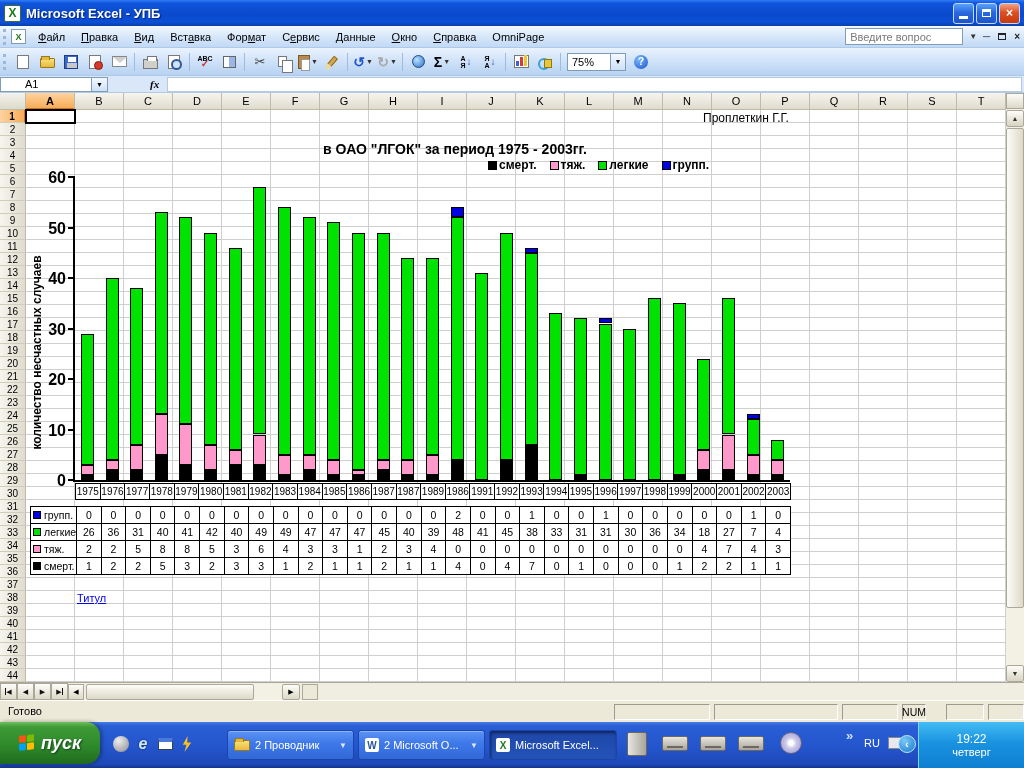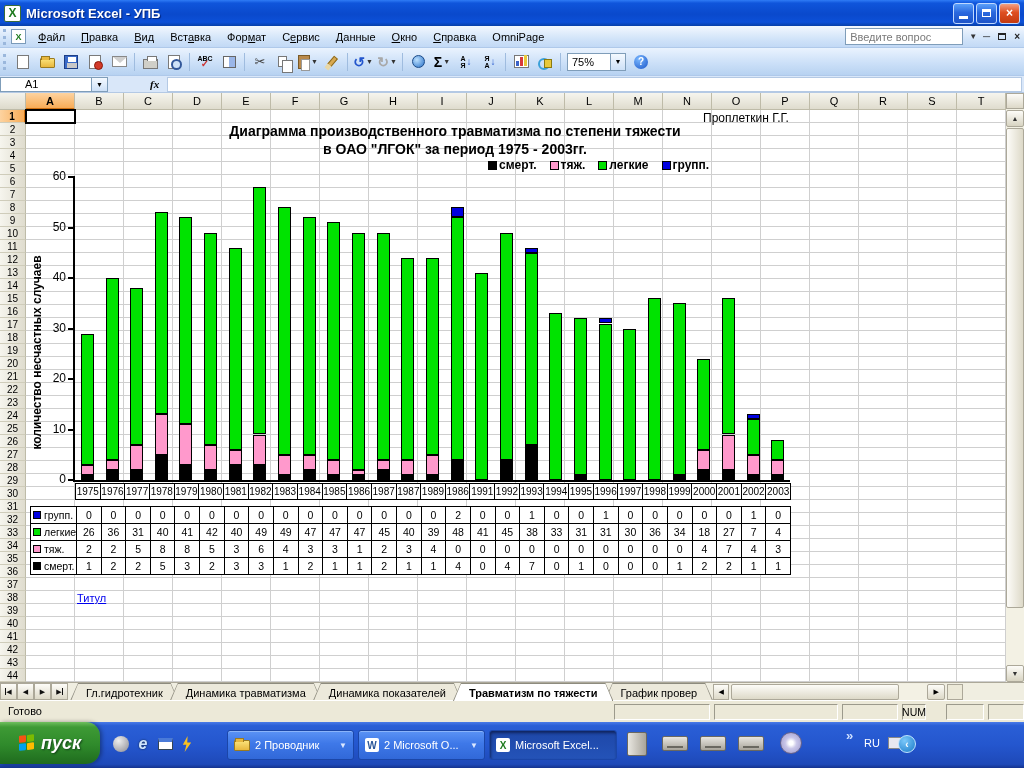--- a/index.html
+++ b/index.html
@@ -117,21 +117,21 @@
   .chart-layer{position:absolute;left:0;top:0;width:1024px;height:580px;pointer-events:none;}
   .chart-layer>*{pointer-events:auto;}
   .author{position:absolute;left:703px;top:111px;font-size:12px;color:#000;}
   .c-title{position:absolute;left:75px;width:760px;text-align:center;font-weight:bold;font-size:14px;color:#000;}
   .legend{position:absolute;left:488px;top:158px;display:flex;gap:13px;align-items:center;}
   .leg-item{display:flex;align-items:center;gap:2px;font-size:12px;font-weight:bold;color:#000;}
   .leg-key{width:9px;height:9px;border:1px solid #000;}
   .axis-v{position:absolute;left:73px;top:176px;width:2px;height:306px;background:#000;}
   .axis-h{position:absolute;left:73px;top:480px;width:717px;height:2px;background:#000;}
   .ytick{position:absolute;width:6px;height:2px;background:#000;left:68px;}
-  .ylab{position:absolute;width:32px;text-align:right;font-size:12px;font-weight:normal;color:#000;left:34px;}
+  .ylab{position:absolute;width:32px;text-align:right;font-size:16px;font-weight:bold;color:#000;left:34px;}
   .ytitle{position:absolute;left:-90px;top:345px;width:255px;height:15px;transform:rotate(-90deg);
     text-align:center;font-size:12px;font-weight:bold;color:#000;}
   .bar-seg{position:absolute;border:1px solid #000;}
   .dt-years{position:absolute;left:75px;top:483px;width:716px;height:17px;display:grid;
     grid-template-columns:repeat(29,1fr);background:#000;gap:1px;border:1px solid #000;}
   .dt-ycell{background:#fff;display:flex;align-items:center;justify-content:center;font-size:10px;white-space:nowrap;overflow:visible;}
   .dtable{position:absolute;left:30px;top:506px;width:761px;display:grid;
     grid-template-columns:45px repeat(29,1fr);background:#000;gap:1px;border:1px solid #000;}
   .dt-cell{background:#fff;height:16px;display:flex;align-items:center;justify-content:center;font-size:10.5px;}
   .dt-label{background:#fff;height:16px;display:flex;align-items:center;gap:3px;padding-left:2px;font-size:10.5px;}
@@ -436,21 +436,20 @@
       <div class="rowh">42</div>
       <div class="rowh">43</div>
       <div class="rowh">44</div>
     </div>
 
   <div class="sheet"></div>
   <div class="sel-cell"></div>
 
   <div class="chart-layer" id="chart-layer">
     <div class="author">Проплеткин Г.Г.</div>
-    <div class="c-title" style="top:123px;">Диаграмма производственного травматизма по степени тяжести</div>
     <div class="c-title" style="top:141px;">в ОАО "ЛГОК" за период 1975 - 2003гг.</div>
     <div class="legend" id="chart-legend">
         <div class="leg-item">
           <span class="leg-key" style="background: rgb(0, 0, 0);"></span>
           <span>смерт.</span>
         </div>
         <div class="leg-item">
           <span class="leg-key" style="background: rgb(255, 153, 204);"></span>
           <span>тяж.</span>
         </div>
@@ -729,37 +728,20 @@
     <div class="sbtn v-up">▲</div>
     <div class="v-thumb"></div>
     <div class="sbtn v-down">▼</div>
   </div>
 
   <div class="tabbar">
     <div class="nav-btn"><span class="bar"></span>◀</div>
     <div class="nav-btn">◀</div>
     <div class="nav-btn">▶</div>
     <div class="nav-btn">▶<span class="bar"></span></div>
-    <div id="sheet-tabs" style="display:flex;">
-        <div class="tab">
-          <span>Гл.гидротехник</span>
-        </div>
-        <div class="tab">
-          <span>Динамика травматизма</span>
-        </div>
-        <div class="tab">
-          <span>Динамика показателей</span>
-        </div>
-        <div class="tab active">
-          <span>Травматизм по тяжести</span>
-        </div>
-        <div class="tab">
-          <span>График провер</span>
-        </div>
-      </div>
     <div class="tab-left-btn">◀</div>
     <div class="hscroll">
       <div class="h-thumb"></div>
       <div class="h-track"></div>
       <div class="h-right">▶</div>
     </div>
     <div class="tab-corner"></div>
   </div>
 
   <div class="statusbar">
@@ -822,15 +804,19 @@
     <div class="drive-icon" style="left:738px;top:14px;">
         <div class="di-body"></div>
       </div>
     <div class="drive-icon" style="left:780px;">
         <div class="di-cd"></div>
       </div>
     <div class="chevron" style="left:846px;top:6px;">»</div>
     <span class="tray-lang" style="left:864px;">RU</span>
     <div class="tray-kbd" style="left:888px;"></div>
     <div class="tray-collapse" style="left:896px;top:13px;left:898px;">‹</div>
+    <div class="clock-panel">
+      <span class="clock-time">19:22</span>
+      <span class="clock-day">четверг</span>
+    </div>
   </div>
 
 </div>
 
 </body></html>

